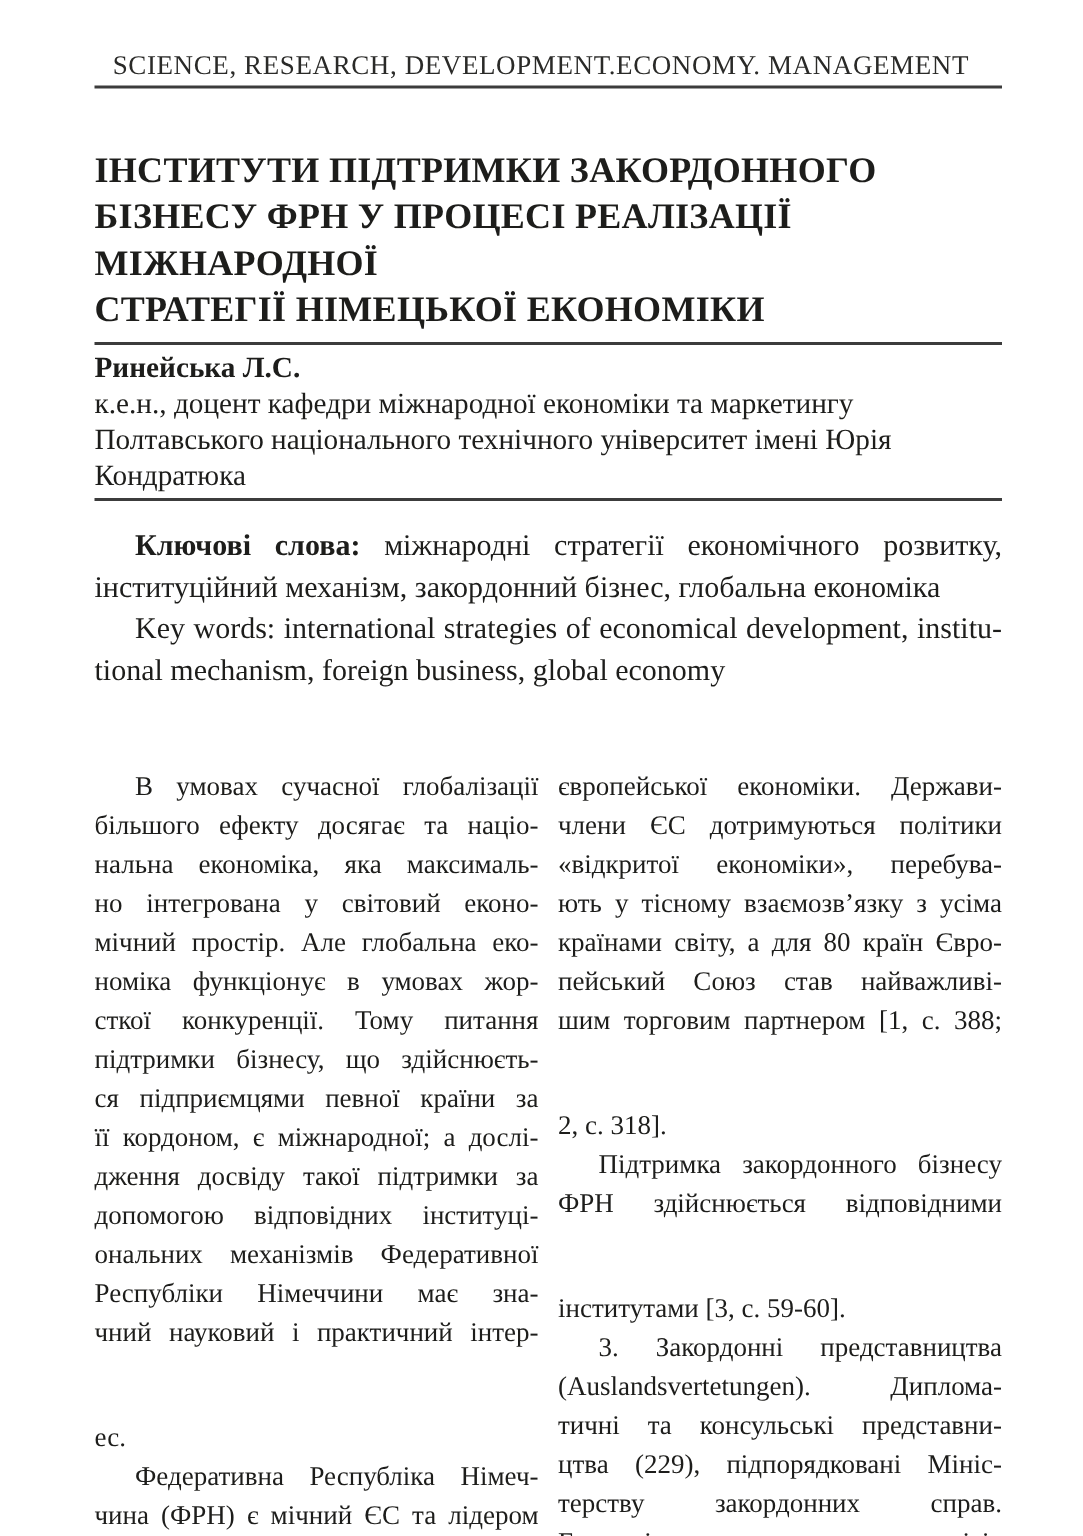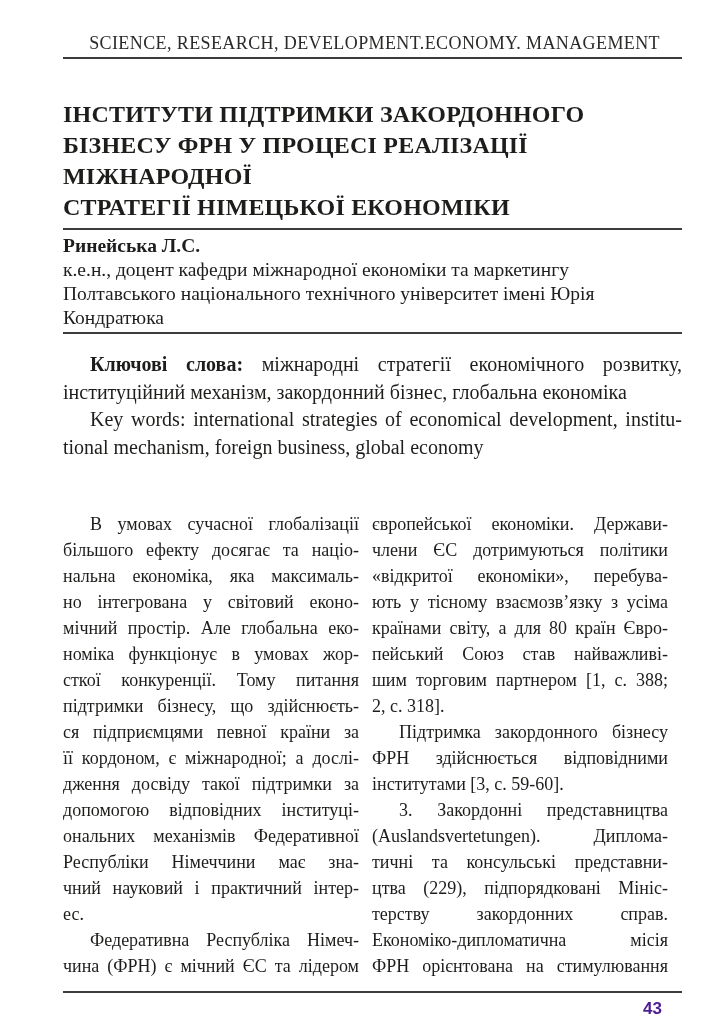--- a/index.html
+++ b/index.html
@@ -4,21 +4,21 @@
 <style>
   html, body { margin: 0; padding: 0; background: #ffffff; }
   .page {
     position: relative;
     width: 722px;
     height: 1024px;
     box-sizing: border-box;
     background: #ffffff;
     color: #1d1d1b;
     font-family: "Liberation Serif", "DejaVu Serif", serif;
-    padding: 0 40px 0 63px;
+    padding: 0 54px 0 63px;
     overflow: hidden;
   }
   .running-head {
     margin-top: 33px;
     text-align: right;
     padding-right: 22px;
     font-size: 18px;
     letter-spacing: 0.4px;
     color: #2a2a28;
     white-space: nowrap;
@@ -29,21 +29,21 @@
   .rule-title { margin-top: 5px; }
   .author-block { padding-top: 4px; font-size: 19.5px; line-height: 24px; }
   .author-name { font-weight: bold; }
   .rule-author { margin-top: 2px; }
   .keywords { margin-top: 17px; font-size: 20px; line-height: 27.5px; }
   .kw-par { text-align: justify; text-indent: 27px; margin: 0; }
   .kw-label-bold { font-weight: bold; }
   .body-cols { display: flex; gap: 13px; margin-top: 50px; font-size: 18px; }
   .col { width: 296px; }
   .bline { line-height: 26px; text-align: justify; text-align-last: justify; white-space: nowrap; }
-  .bline.end { text-align-last: left; }
+  .bline.end { text-align-last: left; margin-top: 44px; }
   .bline.indent { text-indent: 27px; }
   .rule-footer { margin-top: 12px; }
   .page-number {
     margin-top: 6px;
     text-align: right;
     padding-right: 20px;
     font-family: "Liberation Sans", "DejaVu Sans", sans-serif;
     font-weight: bold;
     font-size: 17px;
     color: #4c1d95;

